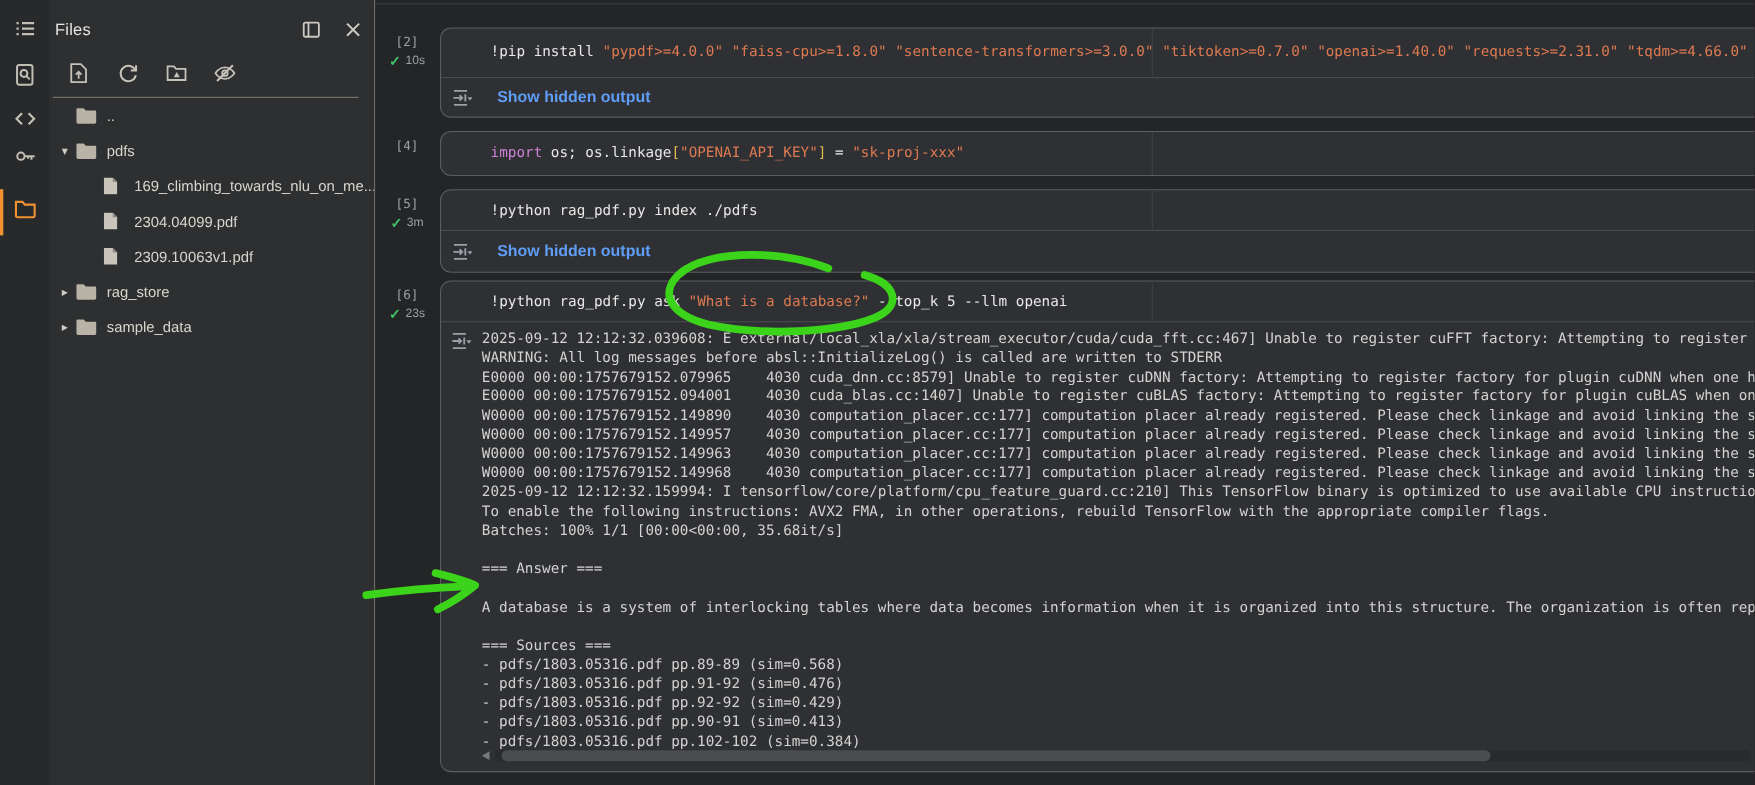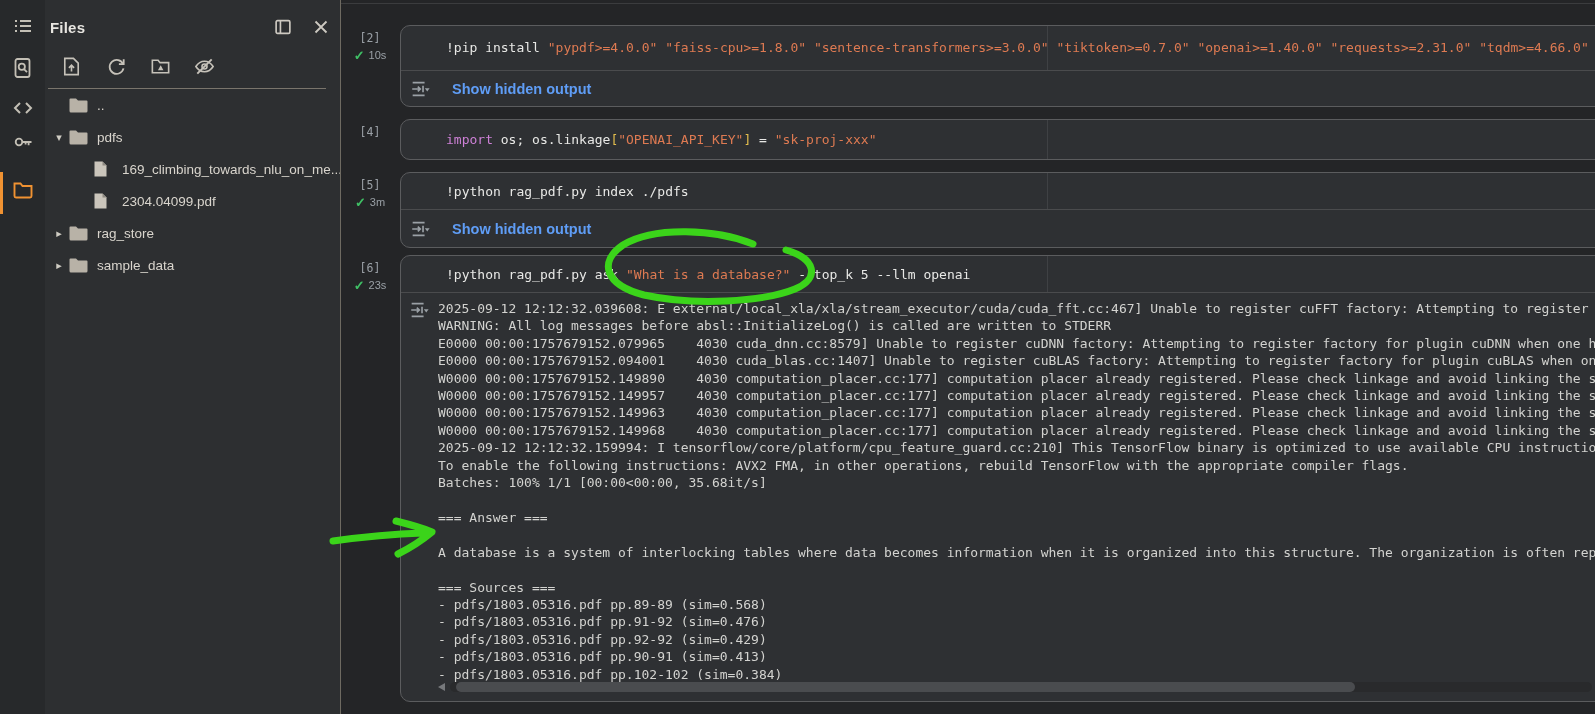--- a/index.html
+++ b/index.html
@@ -11,21 +11,21 @@
   
   .iconbar{position:absolute;left:0;top:0;bottom:0;width:45px;background:#27292b;}
   .nav-icon{position:absolute;left:11px;width:24px;height:24px;color:#c3bfb5;}
   .nav-icon svg{width:24px;height:24px;display:block;}
   .nav-icon.active{color:#f09232;}
   .nav-active-bar{position:absolute;left:0;top:172px;width:3px;height:42px;background:#f09232;}
   
   .filespanel{position:absolute;left:45px;top:0;width:295px;bottom:0;background:#2d2f31;}
   .sidebar-underlay{position:absolute;left:0;top:0;width:340px;bottom:0;background:#2d2f31;}
   .panel-header{position:absolute;top:12px;left:5px;right:8px;height:30px;display:flex;align-items:center;}
-  .panel-title{font-size:15px;color:#e7e5e0;letter-spacing:.2px;font-weight:bold;}
+  .panel-title{font-size:15px;color:#e7e5e0;letter-spacing:.2px;}
   .panel-header .hicon{color:#cdc9c1;width:22px;height:22px;margin-left:16px;}
   .panel-header .hicon svg{width:22px;height:22px;display:block;}
   .panel-header .spacer{flex:1;}
   .ptoolbar{position:absolute;top:54px;left:0;right:0;height:28px;}
   .ptool{position:absolute;width:23px;height:23px;color:#c6c2b9;top:1px;}
   .ptool svg{width:23px;height:23px;display:block;}
   .ptool-divider{position:absolute;top:88px;left:3px;width:278px;height:1px;background:#7a756c;}
   
   .tree{position:absolute;top:89px;left:0;right:0;}
   .tree-row{height:32px;display:flex;align-items:center;padding-left:4px;cursor:default;}
@@ -182,20 +182,30 @@
       <div class="tree-row lvl1">
         <span class="chev"></span>
         <span class="tree-ic">
           <svg width="13" height="16" viewBox="0 0 13 16">
             <path fill="#cac5bb" d="M0.5 0.5 H8.5 L12.5 4.5 V15.5 H0.5 Z"></path>
             <path fill="#8e8a82" d="M8.5 0.5 l4 4 h-4 z"></path>
           </svg>
         </span>
         <span class="tree-label">2304.04099.pdf</span>
       </div>
+      <div class="tree-row lvl1">
+        <span class="chev"></span>
+        <span class="tree-ic">
+          <svg width="13" height="16" viewBox="0 0 13 16">
+            <path fill="#cac5bb" d="M0.5 0.5 H8.5 L12.5 4.5 V15.5 H0.5 Z"></path>
+            <path fill="#8e8a82" d="M8.5 0.5 l4 4 h-4 z"></path>
+          </svg>
+        </span>
+        <span class="tree-label">2309.10063v1.pdf</span>
+      </div>
       <div class="tree-row lvl0">
         <span class="chev">▸</span>
         <span class="tree-ic">
           <svg width="19" height="15" viewBox="0 0 19 15">
             <path fill="#b8b2a7" d="M0.5 1.5 Q0.5 0.5 1.5 0.5 H7 L9 2.5 H17.5 Q18.5 2.5 18.5 3.5 V13 Q18.5 14.5 17 14.5 H2 Q0.5 14.5 0.5 13 Z"></path>
           </svg>
         </span>
         <span class="tree-label">rag_store</span>
       </div>
       <div class="tree-row lvl0">

